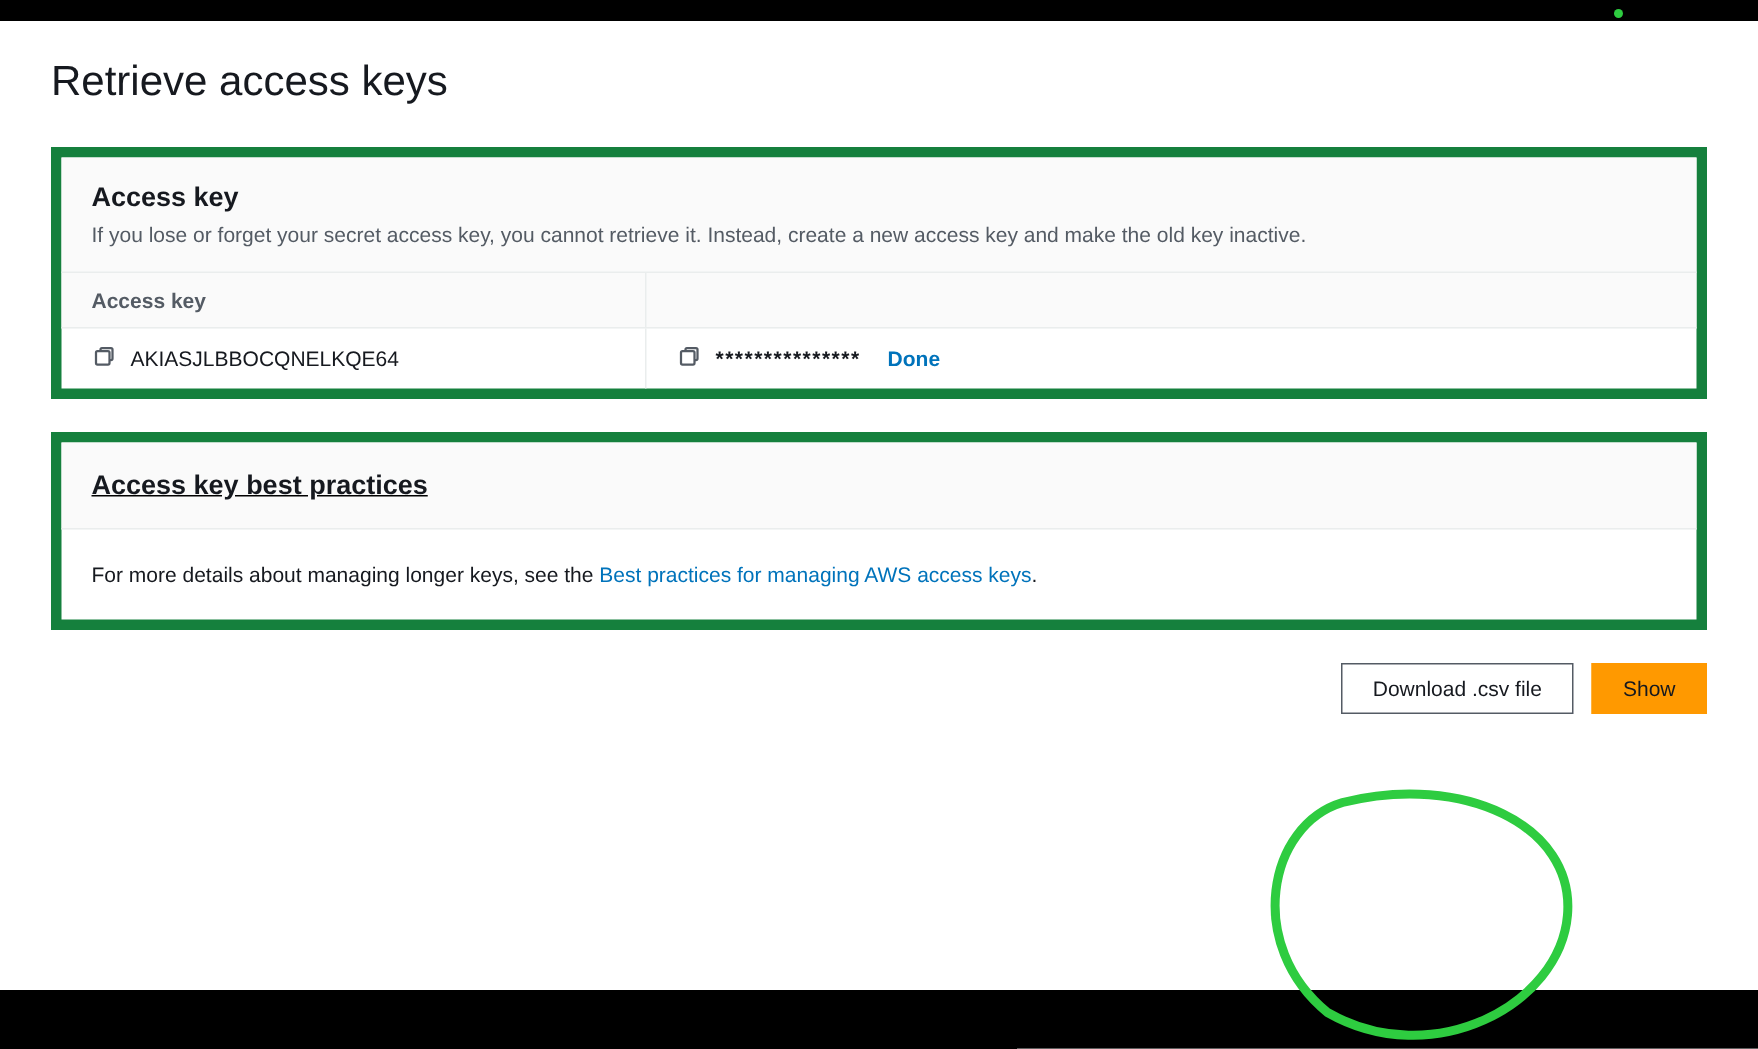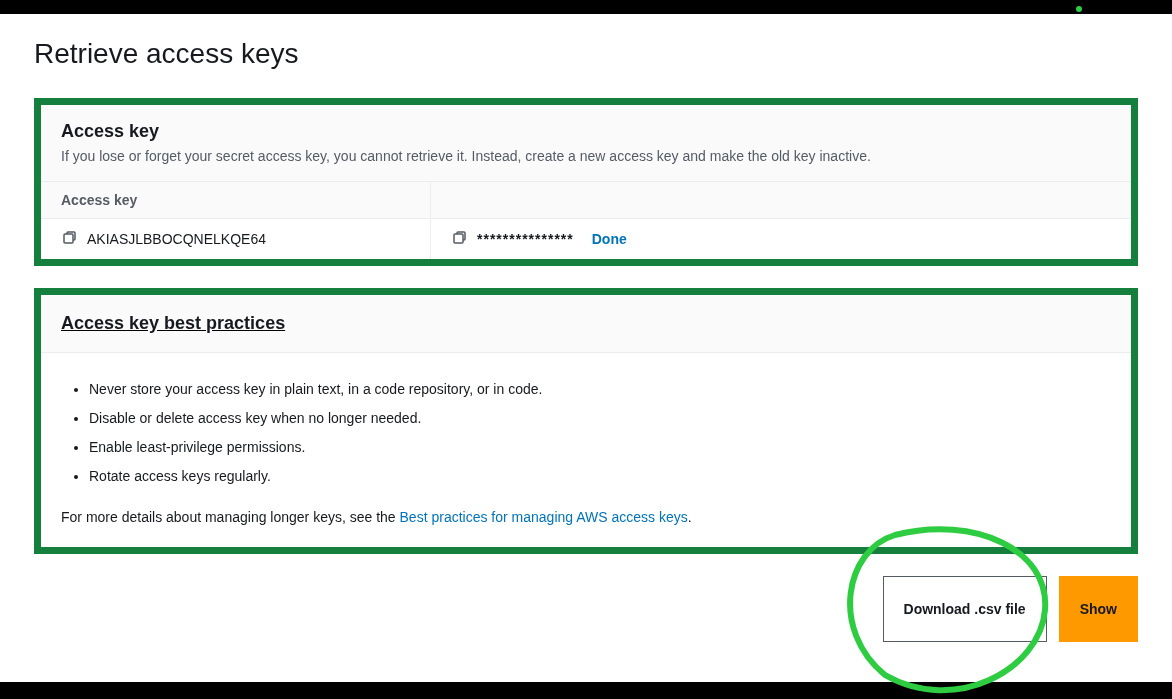--- a/index.html
+++ b/index.html
@@ -144,23 +144,23 @@
       color: #0073bb;
       text-decoration: none;
     }
     .action-row {
       display: flex;
       justify-content: flex-end;
       gap: 12px;
       margin-top: 16px;
     }
     .btn {
-      padding: 24px 20px;
-      font-size: 14px;
-      font-weight: 700;
+      padding: 8px 20px;
+      font-size: 14px;
+      font-weight: 400;
       cursor: pointer;
       border: 1px solid #545b64;
       background: #fff;
       color: #16191f;
       text-align: right;
     }
     .btn-primary {
       background: #ff9900;
       border-color: #ff9900;
       color: #16191f;
@@ -219,26 +219,20 @@
         <span class="show-link">Done</span>
       </div>
     </div>
   </div>
 
   <div class="panel">
     <div class="best-practices-header">
       <div class="best-practices-title">Access key best practices</div>
     </div>
     <div class="best-practices-body">
-      <ul>
-        <li>Never store your access key in plain text, in a code repository, or in code.</li>
-        <li>Disable or delete access key when no longer needed.</li>
-        <li>Enable least-privilege permissions.</li>
-        <li>Rotate access keys regularly.</li>
-      </ul>
       <p class="more-details">
         <span>For more details about managing longer keys, see the </span><a href="#">Best practices for managing AWS access keys</a><span>.</span>
       </p>
     </div>
   </div>
 
   <div class="action-row">
     <button class="btn">Download .csv file</button>
     <button class="btn btn-primary">Show</button>
   </div>

